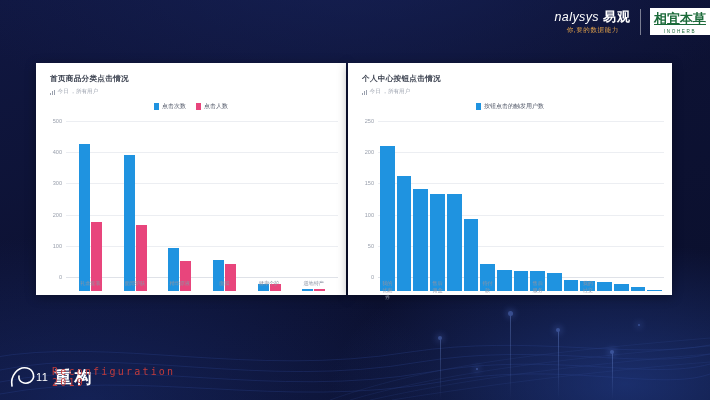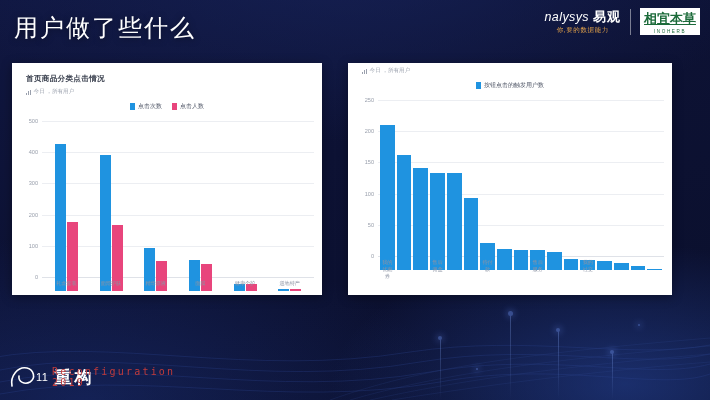--- a/index.html
+++ b/index.html
@@ -26,37 +26,37 @@
 
   .top-strip { position:absolute; top:0; left:0; right:0; height:50px; }
 
   .page-title {
     position:absolute; left:14px; top:12px;
     font-size:24px; color:#ffffff; letter-spacing:2px; font-weight:400;
     text-shadow:0 1px 6px rgba(0,0,0,.5);
   }
 
   
-  .brandbar { position:absolute; right:10px; top:8px; display:flex; align-items:center; gap:9px; }
+  .brandbar { position:absolute; right:0; top:8px; display:flex; align-items:center; gap:9px; }
   .analysys { display:flex; flex-direction:column; align-items:center; line-height:1; }
   .analysys-row { display:flex; align-items:baseline; gap:4px; }
   .an-en { font-size:12.5px; color:#ffffff; font-style:italic; letter-spacing:.4px; }
   .an-cn { font-size:13px; color:#ffffff; font-weight:bold; letter-spacing:1px; }
   .an-tag { font-size:6.5px; color:#e4a34a; letter-spacing:.6px; margin-top:3px; }
   .divider-v { width:1px; height:26px; background:rgba(255,255,255,.45); }
   .inoherb { background:#ffffff; padding:2px 4px 1px; display:flex; flex-direction:column; align-items:center; }
   .ino-cn { font-size:13px; color:#1c6b3a; font-weight:bold; letter-spacing:0px; font-family:"DejaVu Sans", sans-serif;text-decoration:underline; }
   .ino-en { font-size:4.6px; color:#1c6b3a; letter-spacing:1.6px; margin-top:1px; }
 
   
   .card {
     position:absolute; background:#ffffff; top:63px; height:232px;
     box-shadow:0 2px 10px rgba(0,0,0,.35);
   }
-  #card-left  { left:12px;  width:310px; }
+  #card-left  { left:36px;  width:310px; }
   #card-right { left:348px; width:324px; }
 
   .card-title { font-size:7.6px; color:#3c4250; font-weight:bold; margin:11px 0 0 14px; letter-spacing:.3px; }
   .card-sub { display:flex; align-items:center; gap:3px; margin:4px 0 0 14px; font-size:5.6px; color:#9aa0ad; }
   .bars-icon { display:inline-flex; align-items:flex-end; gap:.8px; height:5px; }
   .bars-icon i { width:1px; background:#9aa0ad; display:block; }
   .bars-icon i:nth-child(1){height:2px;} .bars-icon i:nth-child(2){height:3.5px;} .bars-icon i:nth-child(3){height:5px;}
 
   .legend { display:flex; justify-content:center; gap:10px; margin-top:6px; }
   .legend-item { display:flex; align-items:center; gap:3px; font-size:6px; color:#4a5162; }
@@ -120,21 +120,20 @@
     <div class="stem" style="left:178px; bottom:0; height:70px;"></div>
     <div class="dot" style="left:176px; bottom:68px; width:4px; height:4px;"></div>
     <div class="stem" style="left:232px; bottom:0; height:48px;"></div>
     <div class="dot" style="left:230px; bottom:46px; width:4px; height:4px;"></div>
     <div class="dot" style="left:96px; bottom:30px; width:2px; height:2px;"></div>
     <div class="dot" style="left:258px; bottom:74px; width:2px; height:2px;"></div>
   </div>
 
   <div class="top-strip"></div>
 
-  <div class="page-title">用户做了些什么</div>
 
   <div class="brandbar">
     <div class="analysys">
       <div class="analysys-row">
         <span class="an-en">nalysys</span>
         <span class="an-cn">易观</span>
       </div>
       <div class="an-tag">你,要的数据能力</div>
     </div>
     <div class="divider-v"></div>
@@ -210,20 +209,21 @@
           <div class="xlabel">面部护肤</div>
           <div class="xlabel">精华原液</div>
           <div class="xlabel">面膜</div>
           <div class="xlabel">健康个护</div>
           <div class="xlabel">道地特产</div>
         </div>
       </div>
   </div>
 
   <div class="card" id="card-right">
+    <div class="card-title">个人中心按钮点击情况</div>
     <div class="card-sub">
       <span class="bars-icon">
           <i></i>
           <i></i>
           <i></i>
         </span>
       <span>今日 ，所有用户</span>
     </div>
     <div class="legend" id="legend-right">
         <div class="legend-item">

